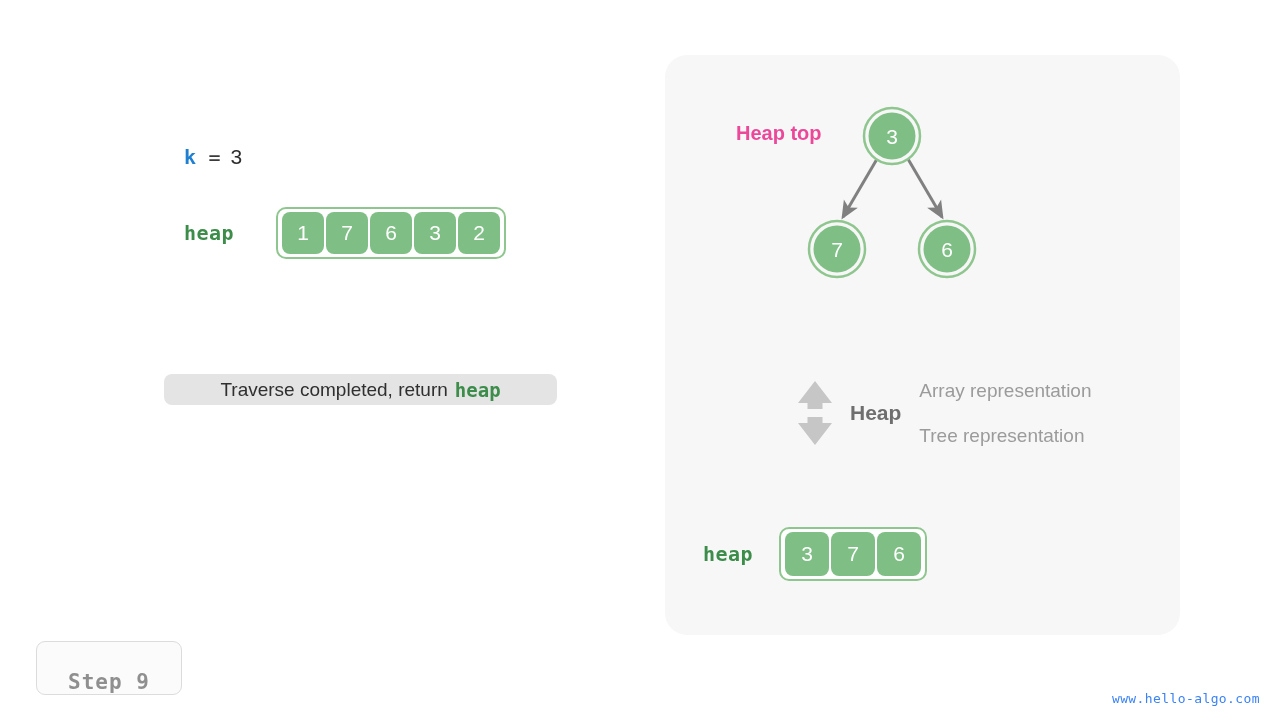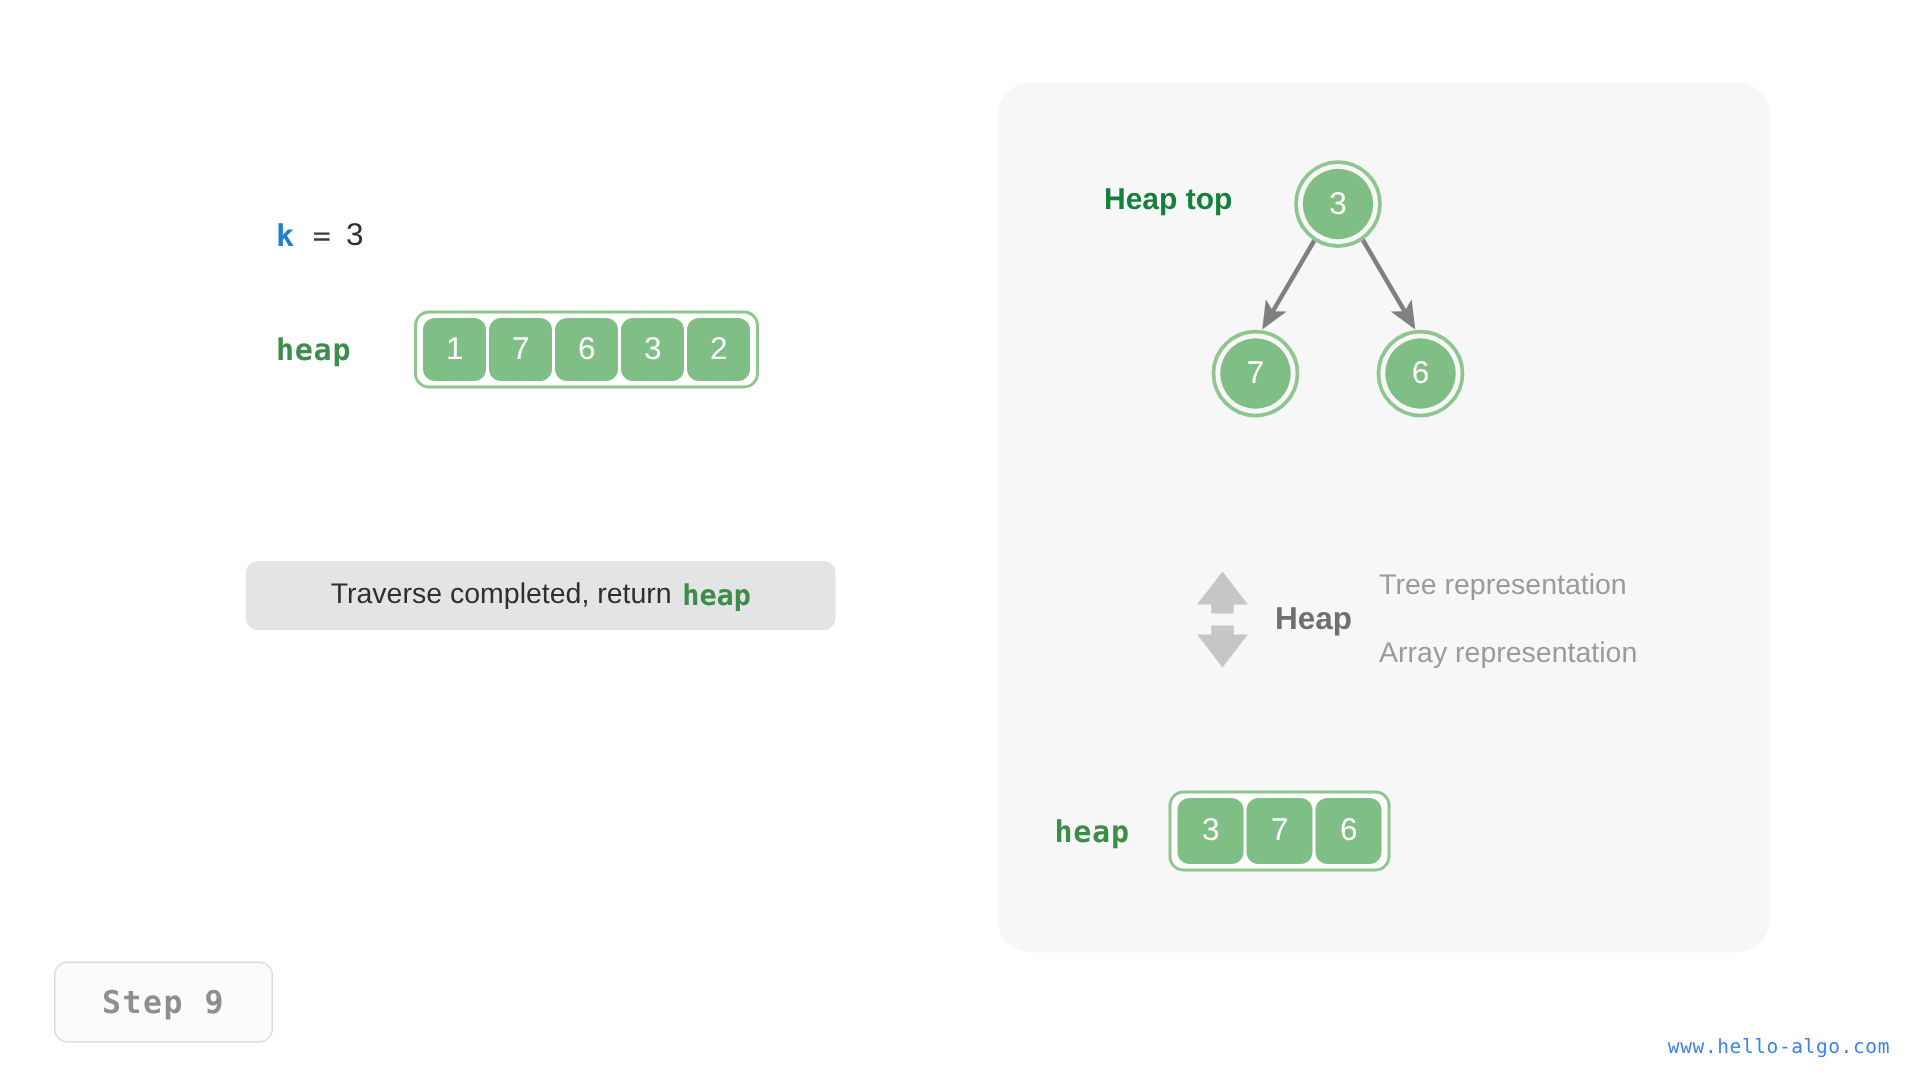--- a/index.html
+++ b/index.html
@@ -74,21 +74,21 @@
   }
   .array-nums .array-cell { width: 42px; height: 42px; }
   .array-heap .array-cell { width: 44px; height: 44px; }
 
   
   .message-box {
     position: absolute;
     left: 164px;
     top: 374px;
     min-width: 393px;
-    height: 46px;
+    height: 31px;
     background: #e4e4e4;
     border-radius: 8px;
     display: flex;
     align-items: center;
     justify-content: center;
     padding: 0 22px;
     box-sizing: border-box;
   }
   .message-text {
     font-size: 19px;
@@ -113,21 +113,21 @@
     background: #f7f7f7;
     border-radius: 22px;
   }
 
   .heap-top-label {
     position: absolute;
     left: 736px;
     top: 122px;
     font-size: 20px;
     font-weight: bold;
-    color: #15803d;
+    color: #ec4899;
     white-space: nowrap;
   }
 
   .tree-svg {
     position: absolute;
     left: 665px;
     top: 55px;
   }
   .node-text {
     font-family: "Liberation Sans", sans-serif;
@@ -167,21 +167,21 @@
   .step-badge {
     position: absolute;
     left: 36px;
     top: 641px;
     width: 144px;
     height: 52px;
     border: 1px solid #dcdcdc;
     border-radius: 9px;
     background: #fbfbfb;
     display: flex;
-    align-items: center;
+    align-items: flex-end;
     justify-content: center;
   }
   .step-text {
     font-family: "DejaVu Sans Mono", monospace;
     font-weight: bold;
     font-size: 21px;
     color: #8f8f8f;
     letter-spacing: 1px;
   }
 
@@ -256,22 +256,22 @@
     </g>
   </svg>
 
   <div class="legend">
     <svg class="legend-arrow-icon" viewBox="0 0 42 68">
       <path d="M21 2 L38 24 L28.5 24 L28.5 30 L13.5 30 L13.5 24 L4 24 Z" fill="#c6c6c6"></path>
       <path d="M21 66 L38 44 L28.5 44 L28.5 38 L13.5 38 L13.5 44 L4 44 Z" fill="#c6c6c6"></path>
     </svg>
     <span class="legend-heap-label">Heap</span>
     <span class="legend-lines">
+      <span class="legend-line">Array representation</span>
       <span class="legend-line">Tree representation</span>
-      <span class="legend-line">Array representation</span>
     </span>
   </div>
 
   <div class="var-row" style="left:703px; top:527px;">
     <span class="var-label green">heap</span>
     <span class="array-widget array-heap" style="margin-left:26px;">
       <span class="array-cell">3</span>
       <span class="array-cell">7</span>
       <span class="array-cell">6</span>
     </span>

